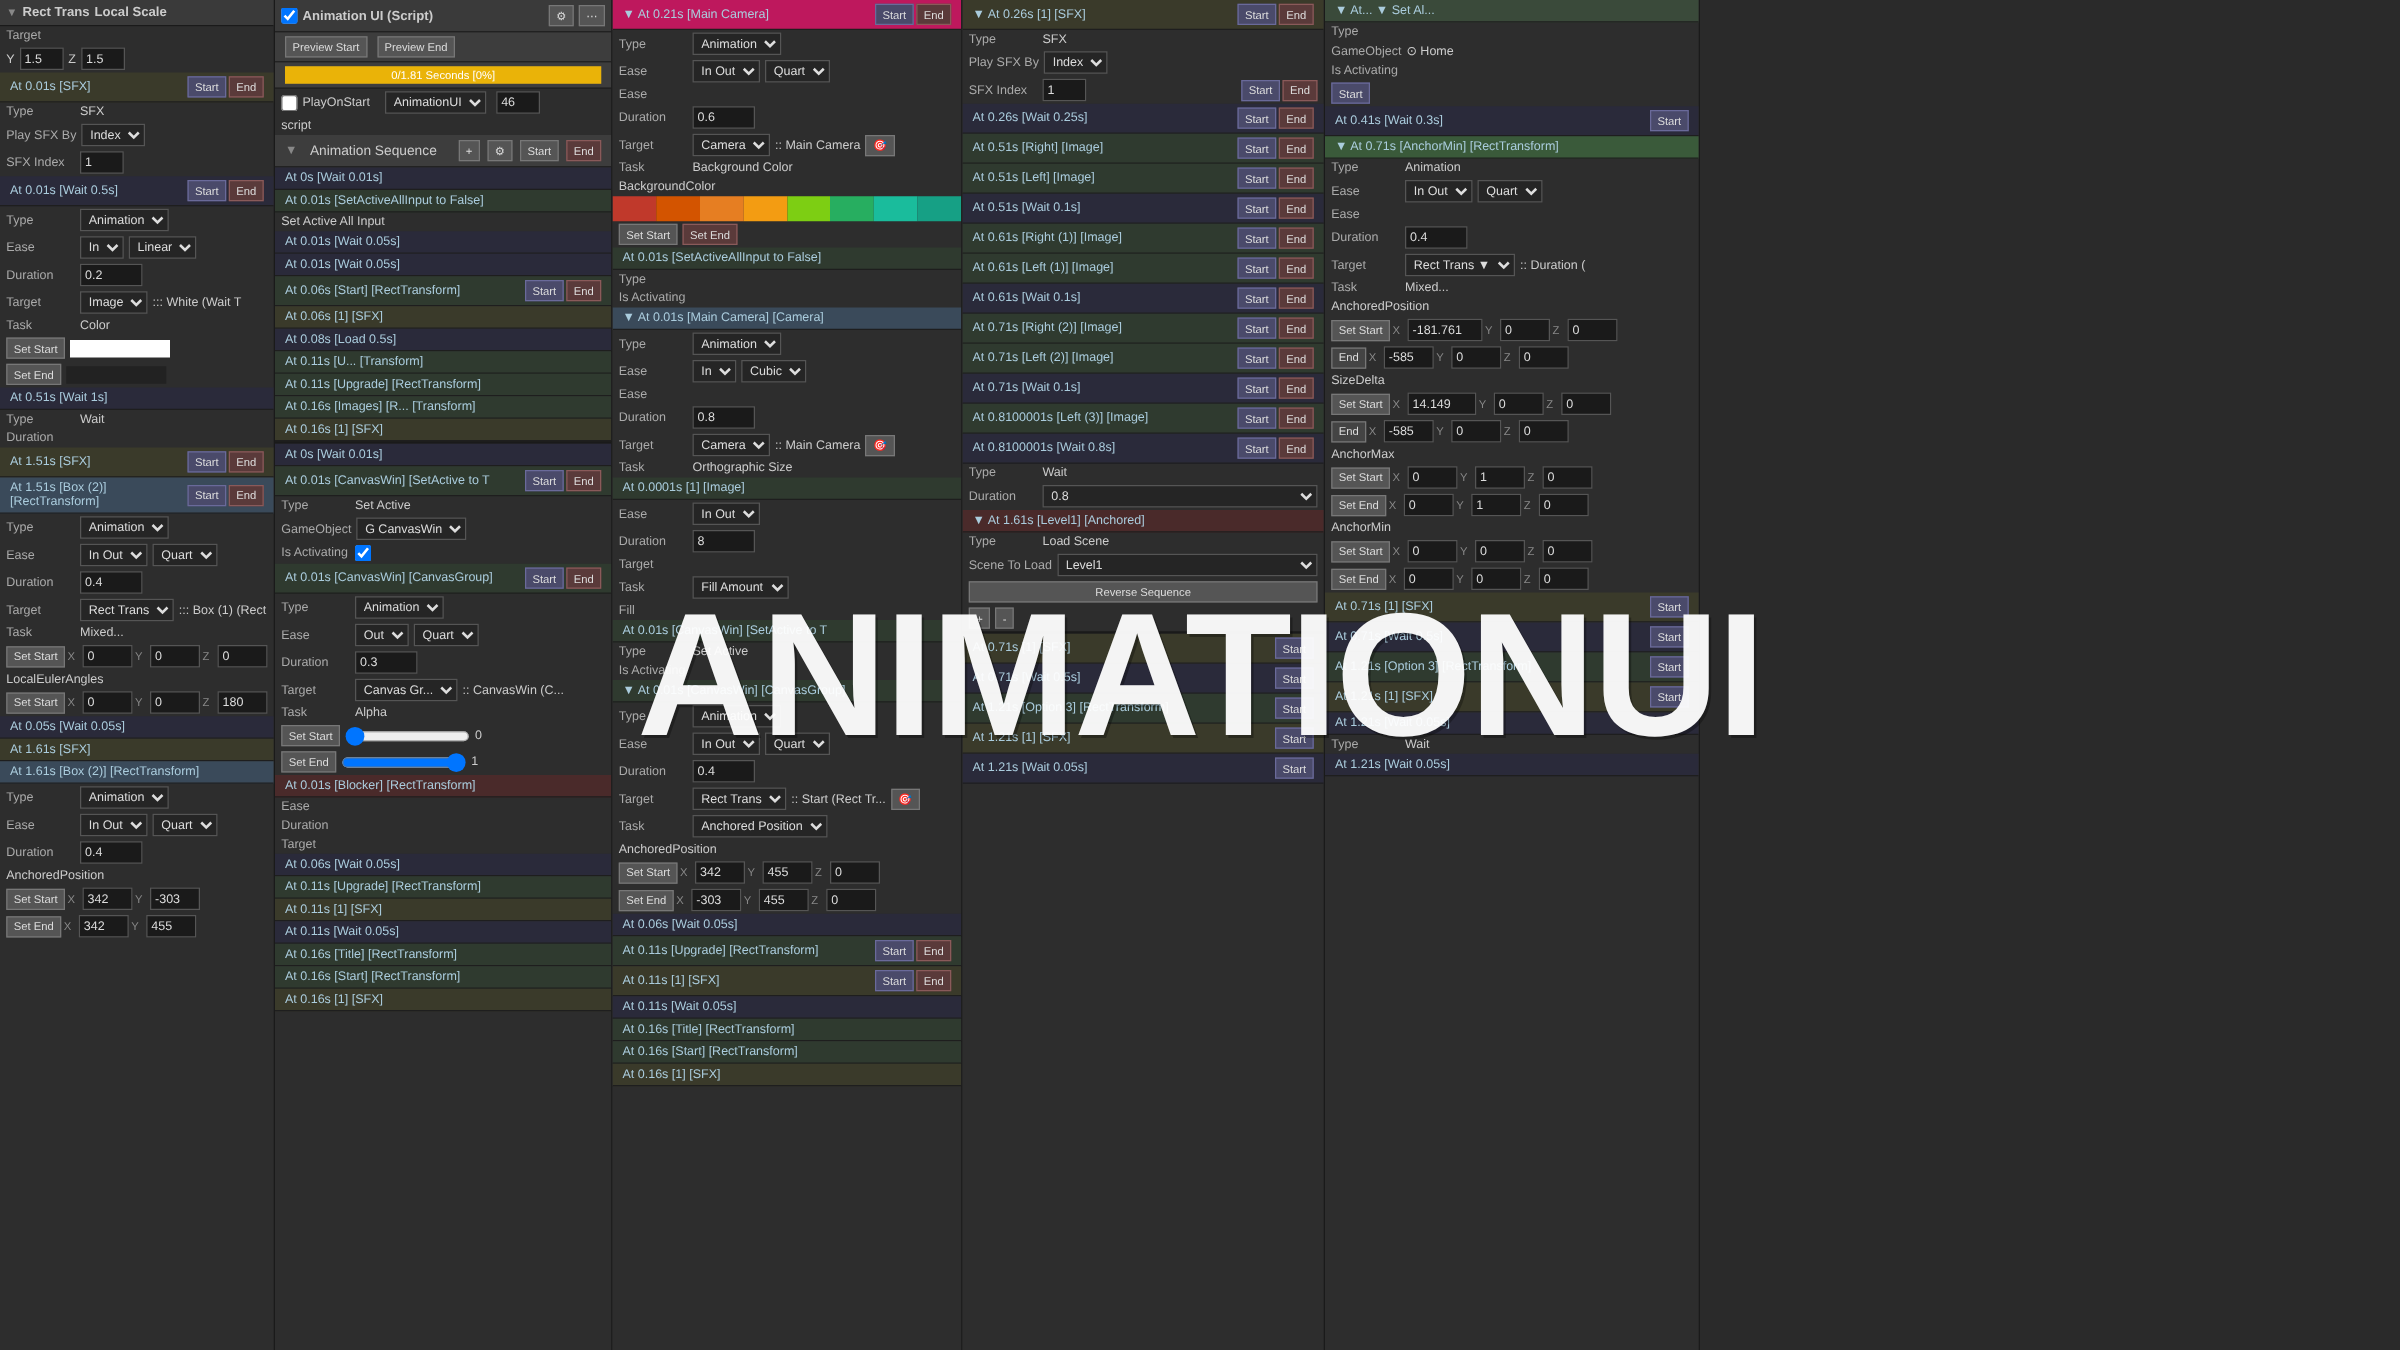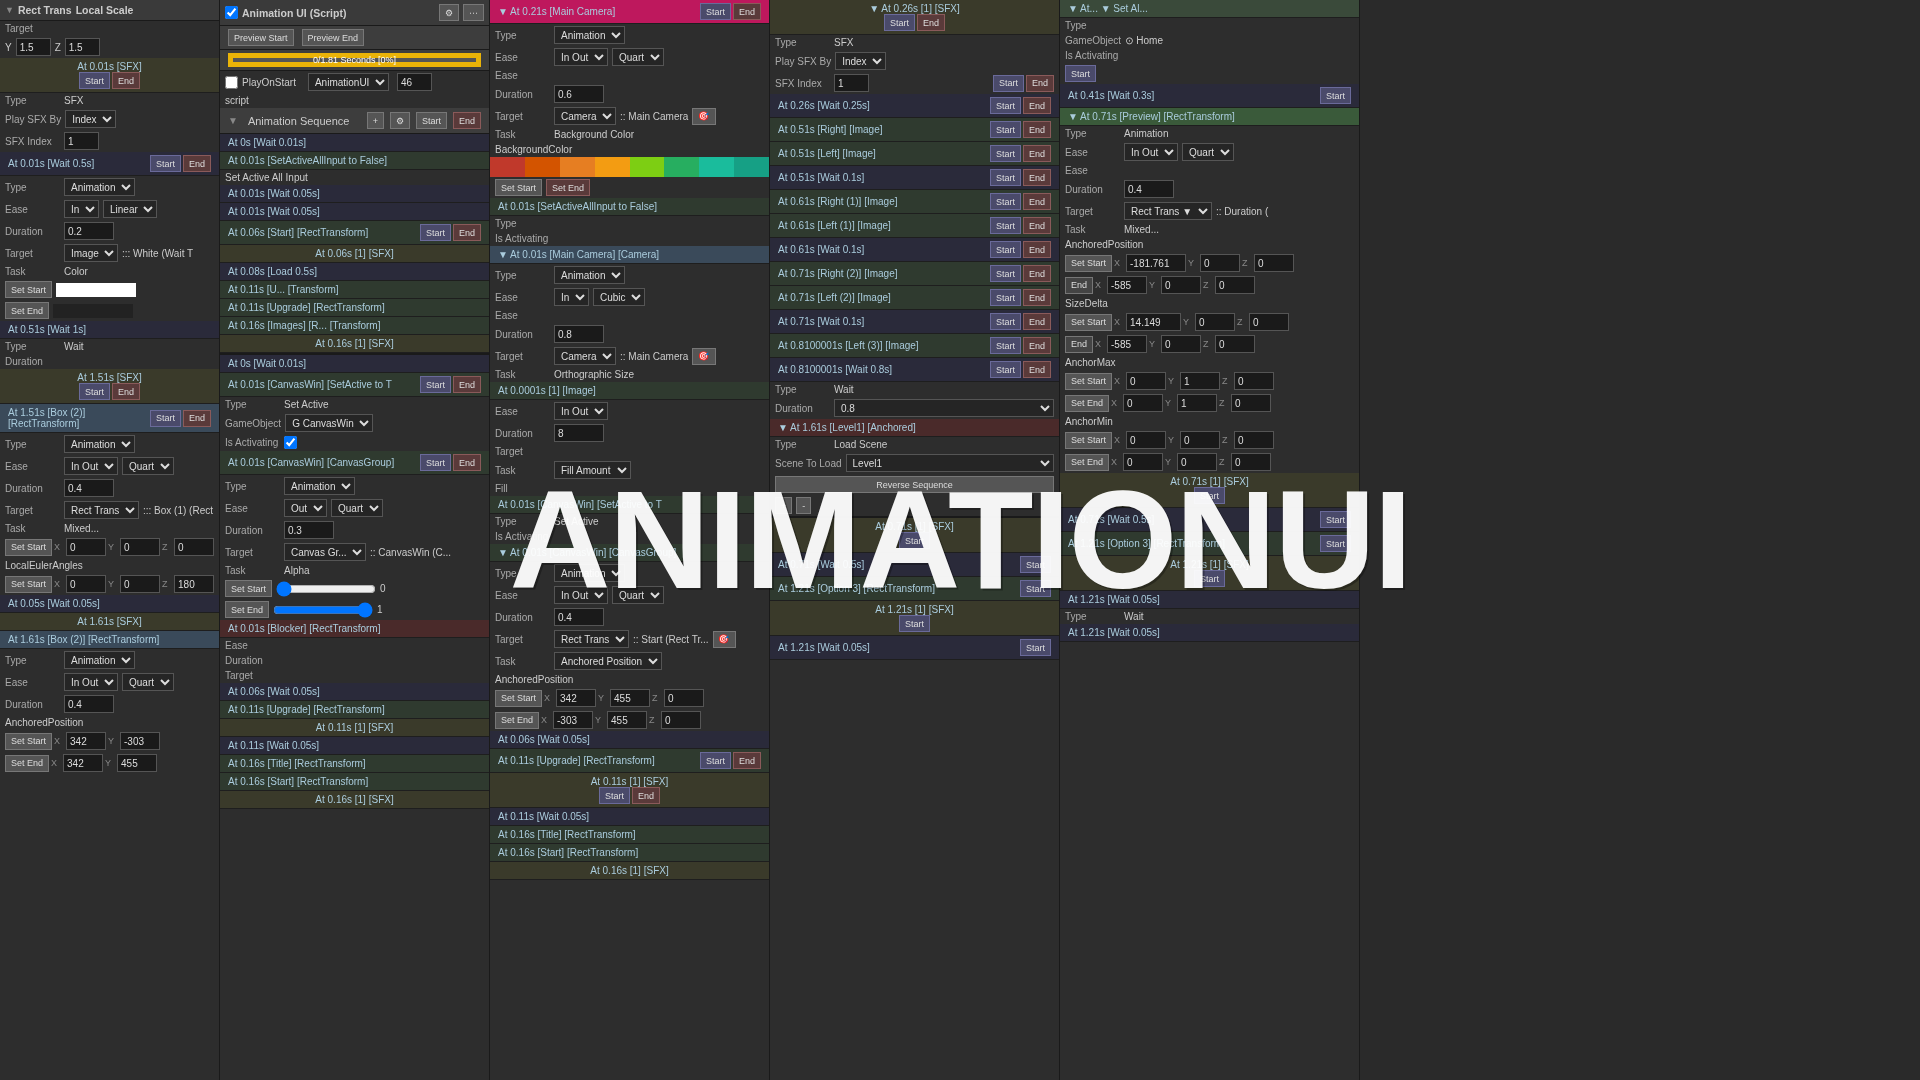--- a/index.html
+++ b/index.html
@@ -124,21 +124,20 @@
       align-items: center;
       justify-content: space-between;
     }
 
     .sequence-item.active {
       background: #3a4a5a;
     }
 
     .sequence-item.sfx {
       background: #3a3a2a;
-      flex-direction: column;
     }
 
     .sequence-item.wait {
       background: #2a2a3a;
     }
 
     .sequence-item.red {
       background: #4a2a2a;
     }
 
@@ -204,21 +203,21 @@
       align-items: center;
       gap: 8px;
       font-size: 10px;
       border-bottom: 1px solid #1a1a1a;
     }
 
     .progress-bar-bg {
       flex: 1;
       height: 14px;
       background: #555;
-      border: 5px solid #eab308;
+      border: 7px solid #eab308;
       position: relative;
     }
 
     .progress-bar-fill {
       height: 100%;
       background: #4a7a4a;
       width: 0%;
     }
 
     .progress-label {
@@ -1128,21 +1127,21 @@
     <div class="field-row">
       <button class="btn btn-start">Start</button>
     </div>
 
     <div class="sequence-item wait">
       <span>At 0.41s [Wait 0.3s]</span>
       <button class="btn btn-start">Start</button>
     </div>
 
     <div class="sequence-item active" style="background:#3a5a3a">
-      <span>▼ At 0.71s [Preview] [RectTransform]</span>
+      <span>▼ At 0.71s [AnchorMin] [RectTransform]</span>
     </div>
 
     <div class="field-row">
       <span class="field-label">Type</span>
       <span>Animation</span>
     </div>
     <div class="field-row">
       <span class="field-label">Ease</span>
       <select class="inline-select">
         <option>In Out</option>

